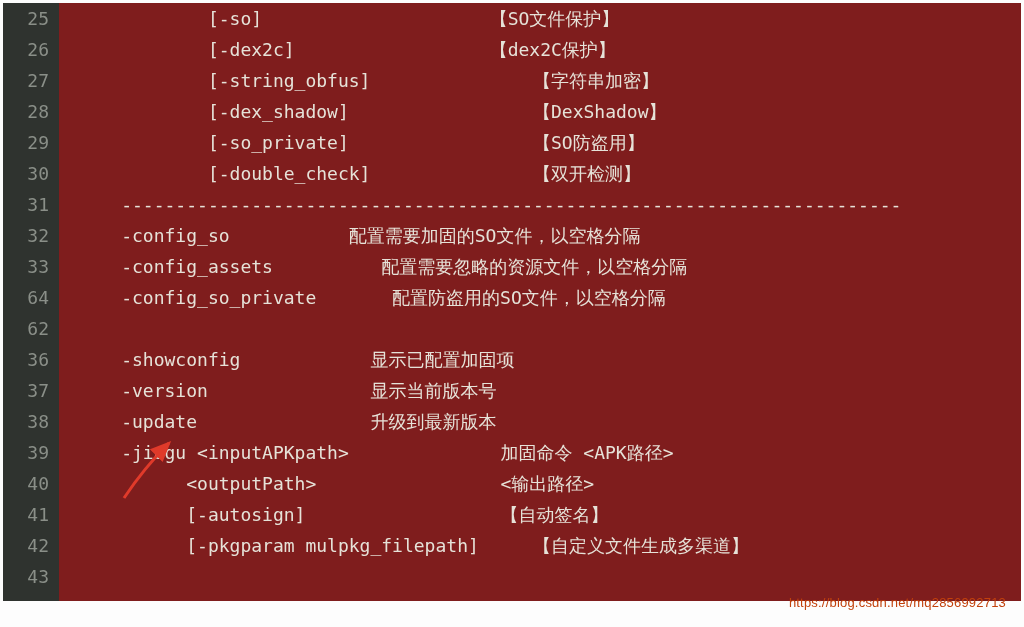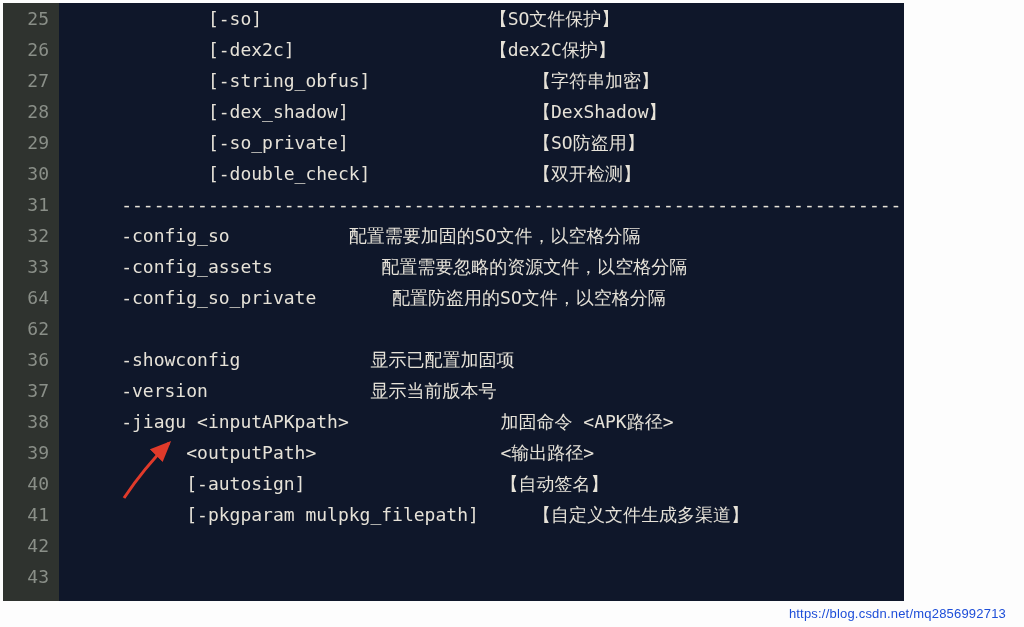--- a/index.html
+++ b/index.html
@@ -5,22 +5,22 @@
     * { margin: 0; padding: 0; box-sizing: border-box; }
     html, body { width: 1024px; height: 627px; overflow: hidden; }
     body {
       background: #fdfdfd;
       font-family: "Consolas", "DejaVu Sans Mono", "Menlo", monospace;
       font-size: 18px;
       line-height: 1.0;
       position: relative;
     }
     .editor {
-      background: #0f172a;
-      width: 901px;
+      background: #7f1d1d;
+      width: 1018px;
       height: 598px;
       margin: 3px;
       display: flex;
       overflow: hidden;
     }
     .gutter {
       background: #2f332f;
       color: #8a8f88;
       width: 56px;
       text-align: right;
@@ -50,22 +50,22 @@
       left: 55px;
       top: 425px;
       width: 80px;
       height: 80px;
       pointer-events: none;
       z-index: 5;
     }
     .watermark {
       position: absolute;
       right: 18px;
-      bottom: 7px;
-      color: #1d4ed8;
+      bottom: 18px;
+      color: #c2410c;
       font-family: Arial, sans-serif;
       font-size: 13px;
       letter-spacing: .2px;
     }
   </style>
 </head>
 <body>
 
 <div class="editor">
   <div class="gutter">
@@ -104,20 +104,21 @@
       <div class="line"><span class="txt">             [-dex_shadow]                 【DexShadow】</span></div>
       <div class="line"><span class="txt">             [-so_private]                 【SO防盗用】</span></div>
       <div class="line"><span class="txt">             [-double_check]               【双开检测】</span></div>
       <div class="line"><span class="txt">     ------------------------------------------------------------------------</span></div>
       <div class="line"><span class="txt">     -config_so           配置需要加固的SO文件，以空格分隔</span></div>
       <div class="line"><span class="txt">     -config_assets          配置需要忽略的资源文件，以空格分隔</span></div>
       <div class="line"><span class="txt">     -config_so_private       配置防盗用的SO文件，以空格分隔</span></div>
       <div class="line"><span class="txt"></span></div>
       <div class="line"><span class="txt">     -showconfig            显示已配置加固项</span></div>
       <div class="line"><span class="txt">     -version               显示当前版本号</span></div>
+      <div class="line"><span class="txt">     -update                升级到最新版本</span></div>
       <div class="line"><span class="txt">     -jiagu &lt;inputAPKpath&gt;              加固命令 &lt;APK路径&gt;</span></div>
       <div class="line"><span class="txt">           &lt;outputPath&gt;                 &lt;输出路径&gt;</span></div>
       <div class="line"><span class="txt">           [-autosign]                  【自动签名】</span></div>
       <div class="line"><span class="txt">           [-pkgparam mulpkg_filepath]     【自定义文件生成多渠道】</span></div>
     </div>
 </div>
 
 <div class="watermark">https://blog.csdn.net/mq2856992713</div>
 
 </body></html>

